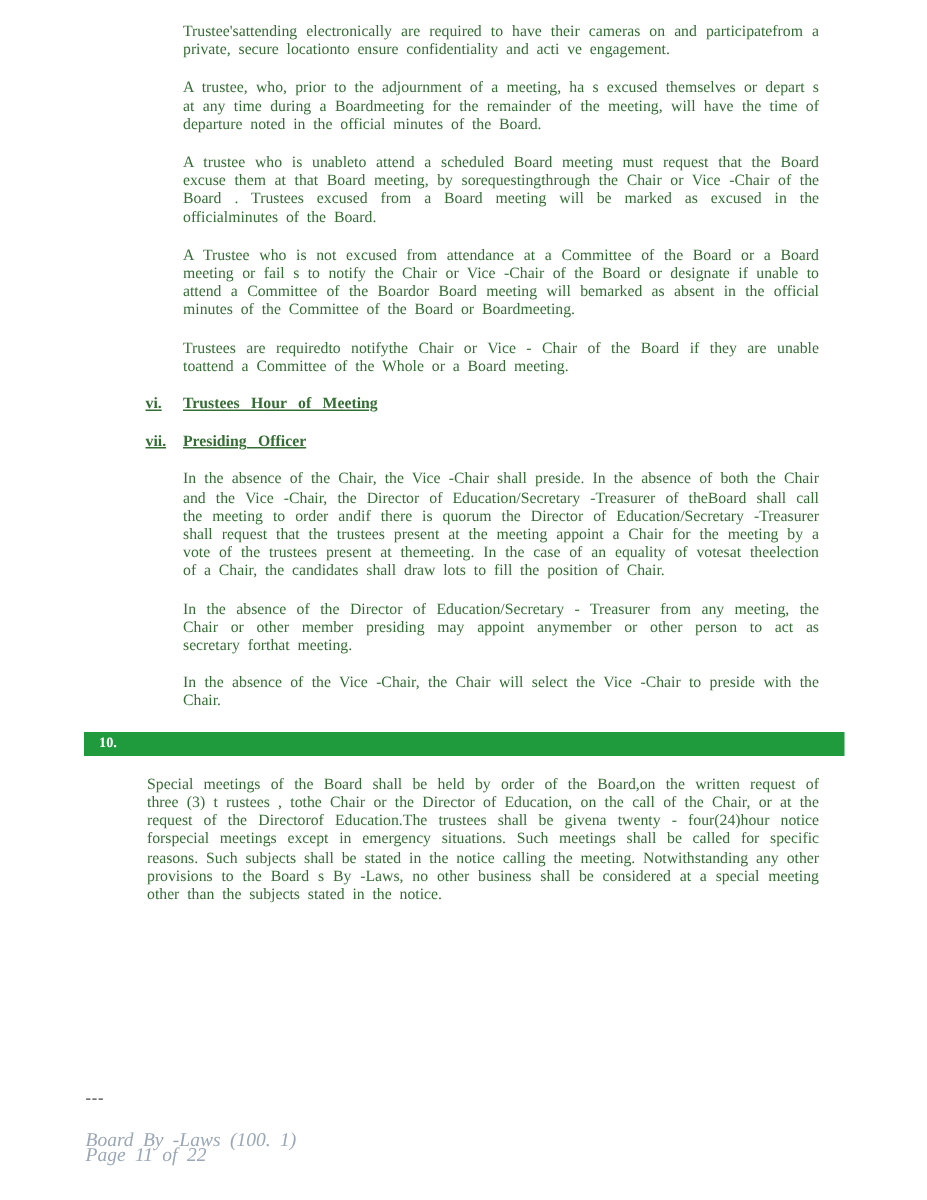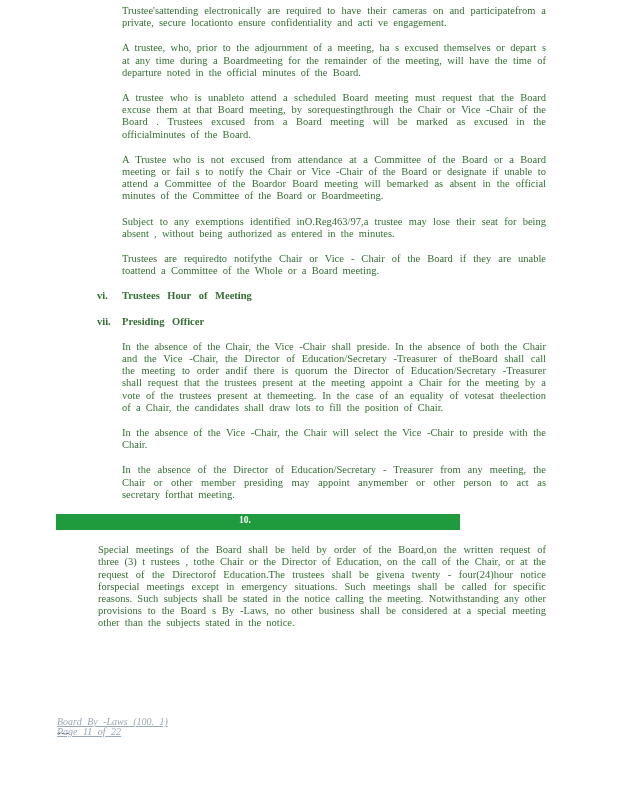--- a/index.html
+++ b/index.html
@@ -7,111 +7,109 @@
     width: 618px; height: 800px;
     background: var(--page-bg, #ffffff);
     font-family: "Liberation Serif", serif;
     overflow: hidden;
   }
   .page {
     position: relative;
     width: 618px; height: 800px;
     background: var(--page-bg, #ffffff);
     box-sizing: border-box;
-    padding: 5px 72px 0 122px;
+    padding: 16px 72px 0 122px;
     color: var(--body-text, #356e35);
     font-size: 10.5px;
     line-height: 12.2px;
   }
   .para {
     margin: 0 0 13px 0;
     text-align: justify;
     word-spacing: 2.6px;
   }
   .section-heading {
     display: flex;
     margin: 3px 0 13px -25px;
     font-weight: bold;
     word-spacing: 5px;
+    text-decoration: underline;
   }
   .section-heading .numeral {
     width: 25px;
     flex: 0 0 25px;
   }
   .banner {
     display: flex;
     align-items: center;
     box-sizing: border-box;
     margin: 2px 0 14px -66px;
-    width: 404px;
+    width: 507px;
     height: 16px;
     padding: 0 10px;
     background: var(--banner-bg, #1f9a3c);
     color: var(--banner-text, #ffffff);
     font-weight: bold;
     font-size: 9.5px;
-    flex-direction: column;
   }
   .banner .banner-number { margin-right: 26px; }
   .banner .banner-title { word-spacing: 13px; letter-spacing: 0.3px; margin-top: 40px; }
   .special-para {
     margin-left: -24px;
     margin-right: 0;
   }
   .separator {
     position: absolute;
     left: 57px; top: 726px;
     color: #444444;
     font-size: 11px;
     letter-spacing: 0.5px;
   }
   .footer {
     position: absolute;
-    left: 57px; top: 717px;
+    left: 57px; top: 755px;
     color: var(--footer-text, #9aa7b5);
     font-style: italic;
-    font-size: 10px;
+    font-size: 13px;
     line-height: 10px;
     word-spacing: 3px;
-    text-decoration: underline;
   }
 </style>
 </head>
 <body>
 
 <div class="page">
 
   <p class="para">Trustee'sattending electronically are required to have their cameras on and participatefrom a private, secure locationto ensure confidentiality and acti ve engagement.</p>
 
   <p class="para">A trustee, who, prior to the adjournment of a meeting, ha s excused themselves or depart s at any time during a Boardmeeting for the remainder of the meeting, will have the time of departure noted in the official minutes of the Board.</p>
 
   <p class="para">A trustee who is unableto attend a scheduled Board meeting must request that the Board excuse them at that Board meeting, by sorequestingthrough the Chair or Vice -Chair of the Board . Trustees excused from a Board meeting will be marked as excused in the officialminutes of the Board.</p>
 
   <p class="para">A Trustee who is not excused from attendance at a Committee of the Board or a Board meeting or fail s to notify the Chair or Vice -Chair of the Board or designate if unable to attend a Committee of the Boardor Board meeting will bemarked as absent in the official minutes of the Committee of the Board or Boardmeeting.</p>
 
-  <p class="para">Subject to any exemptions identified inO.Reg463/97,a trustee may lose their seat for being absent , without being authorized as entered in the minutes.</p>
 
   <p class="para">Trustees are requiredto notifythe Chair or Vice - Chair of the Board if they are unable toattend a Committee of the Whole or a Board meeting.</p>
 
   <div class="section-heading">
     <span class="numeral">vi.</span>
     <span class="title">Trustees Hour of Meeting</span>
   </div>
 
 
   <div class="section-heading">
     <span class="numeral">vii.</span>
     <span class="title">Presiding Officer</span>
   </div>
 
   <p class="para">In the absence of the Chair, the Vice -Chair shall preside. In the absence of both the Chair and the Vice -Chair, the Director of Education/Secretary -Treasurer of theBoard shall call the meeting to order andif there is quorum the Director of Education/Secretary -Treasurer shall request that the trustees present at the meeting appoint a Chair for the meeting by a vote of the trustees present at themeeting. In the case of an equality of votesat theelection of a Chair, the candidates shall draw lots to fill the position of Chair.</p>
 
+  <p class="para">In the absence of the Director of Education/Secretary - Treasurer from any meeting, the Chair or other member presiding may appoint anymember or other person to act as secretary forthat meeting.</p>
+
   <p class="para">In the absence of the Vice -Chair, the Chair will select the Vice -Chair to preside with the Chair.</p>
-
-  <p class="para">In the absence of the Director of Education/Secretary - Treasurer from any meeting, the Chair or other member presiding may appoint anymember or other person to act as secretary forthat meeting.</p>
 
   <div class="banner">
     <span class="banner-number">10.</span>
     <span class="banner-title">SPECIAL MEETINGS OF THE BOARD</span>
   </div>
 
   <p class="para special-para">Special meetings of the Board shall be held by order of the Board,on the written request of three (3) t rustees , tothe Chair or the Director of Education, on the call of the Chair, or at the request of the Directorof Education.The trustees shall be givena twenty - four(24)hour notice forspecial meetings except in emergency situations. Such meetings shall be called for specific reasons. Such subjects shall be stated in the notice calling the meeting. Notwithstanding any other provisions to the Board s By -Laws, no other business shall be considered at a special meeting other than the subjects stated in the notice.</p>
 
   <div class="separator">---</div>
 

